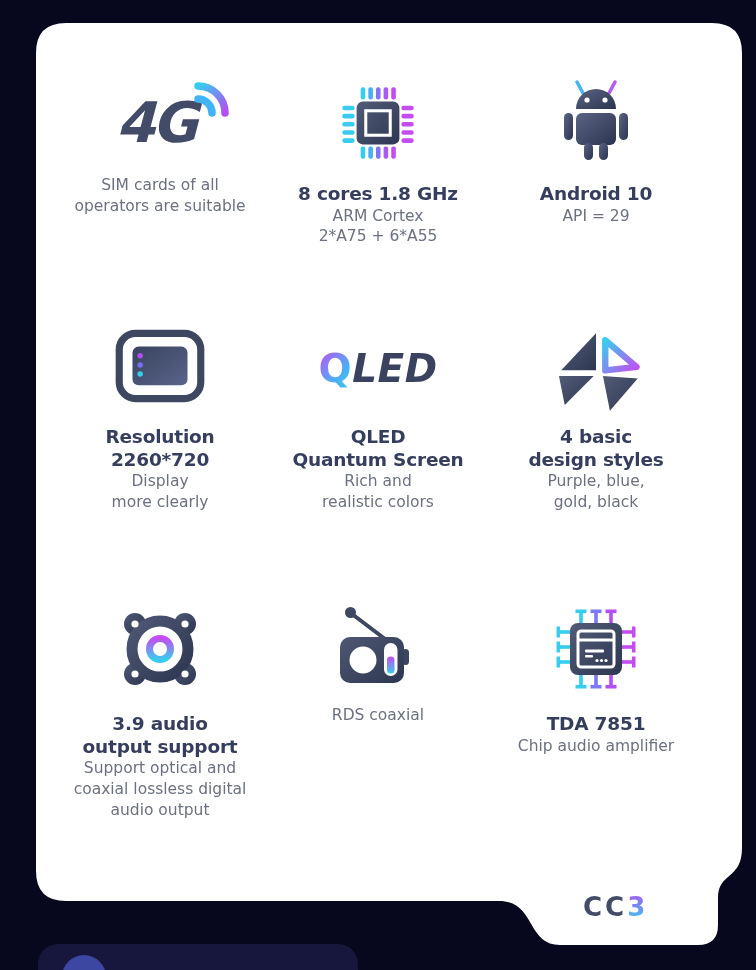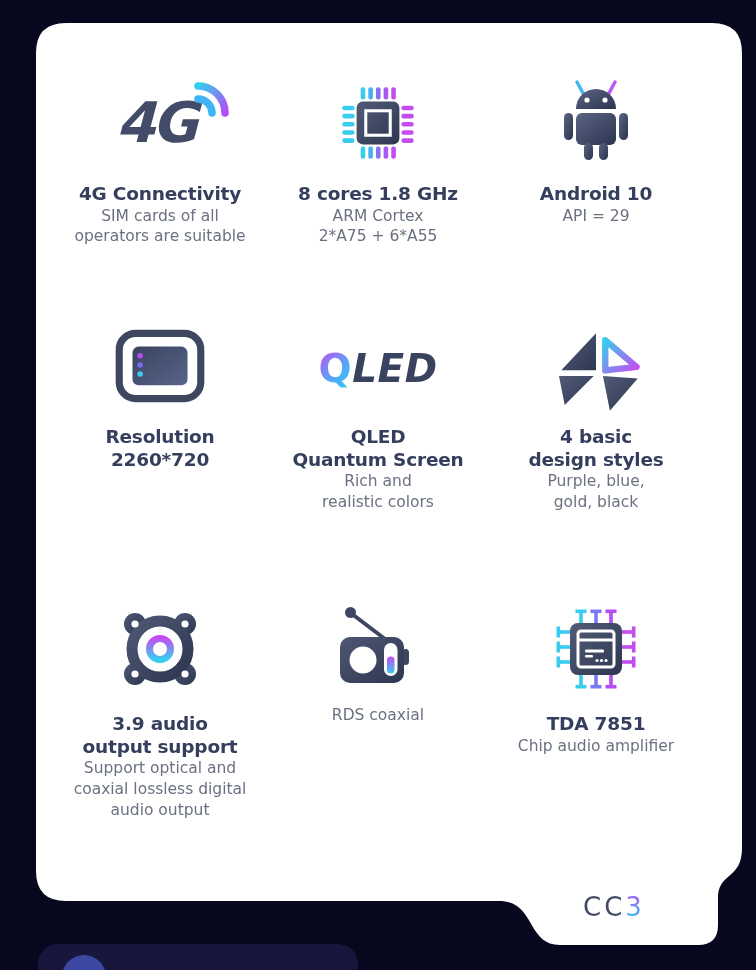--- a/index.html
+++ b/index.html
@@ -37,21 +37,21 @@
   
   .qled-logo{font-size:39px;font-weight:800;letter-spacing:0.5px;line-height:1;}
   .qled-q{
     background:linear-gradient(135deg,#c44df2 5%,#4ab0f5 65%,#35cdee 100%);
     -webkit-background-clip:text;background-clip:text;color:transparent;
   }
   .qled-led{color:#39425f;font-style:italic;}
   
   .brand-logo{
     position:absolute;left:583px;top:894px;z-index:3;
-    font-size:26px;font-weight:400;letter-spacing:3px;line-height:1;
+    font-size:26px;font-weight:700;letter-spacing:3px;line-height:1;
   }
   .brand-cc{color:#434b66;}
   .brand-3{
     background:linear-gradient(180deg,#a855f2 0%,#38cdee 100%);
     -webkit-background-clip:text;background-clip:text;color:transparent;
   }
   
   .next-card{
     position:absolute;left:38px;top:944px;width:320px;height:26px;z-index:2;
     background:#17173d;border-radius:20px 20px 0 0;
@@ -82,21 +82,20 @@
             <linearGradient id="arcG" x1="0" y1="0" x2="1" y2="1">
               <stop offset="0" stop-color="#35cdee"></stop>
                 <stop offset="1" stop-color="#b44df2"></stop>
             </linearGradient>
           </defs>
           <path d="M 11 9 A 27 27 0 0 1 38 36" stroke="url(#arcG)" stroke-width="7.5" fill="none" stroke-linecap="round"></path>
           <path d="M 11 22 A 14 14 0 0 1 25 36" stroke="#41b4f5" stroke-width="7.5" fill="none" stroke-linecap="round"></path>
         </svg>
       </div>
     </div>
-    <div class="feature-title">4G Connectivity</div>
     <div class="feature-subtitle">SIM cards of all
 operators are suitable</div>
   </div>
 
   <div class="cell row1">
     <div class="icon-box">
       <svg width="106" height="106" viewBox="0 0 104 104">
         <defs>
           <linearGradient id="cpuB" x1="0" y1="0" x2="1" y2="1">
             <stop offset="0" stop-color="#525c78"></stop>
@@ -172,20 +171,22 @@
         </defs>
         <rect x="12" y="6" width="80" height="64" rx="16" fill="#ffffff" stroke="#3d4760" stroke-width="7"></rect>
         <rect x="25" y="19" width="54" height="38" rx="6" fill="url(#dispG)"></rect>
         <circle cx="32.5" cy="28" r="2.7" fill="#b44df2"></circle>
         <circle cx="32.5" cy="37" r="2.7" fill="#7a6cf0"></circle>
         <circle cx="32.5" cy="46" r="2.7" fill="#38cdee"></circle>
       </svg>
     </div>
     <div class="feature-title">Resolution
 2260*720</div>
+    <div class="feature-subtitle">Display
+more clearly</div>
   </div>
 
   <div class="cell row2">
     <div class="icon-box">
       <div class="qled-logo"><span class="qled-q">Q</span><span class="qled-led">LED</span></div>
     </div>
     <div class="feature-title">QLED
 Quantum Screen</div>
     <div class="feature-subtitle">Rich and
 realistic colors</div>

